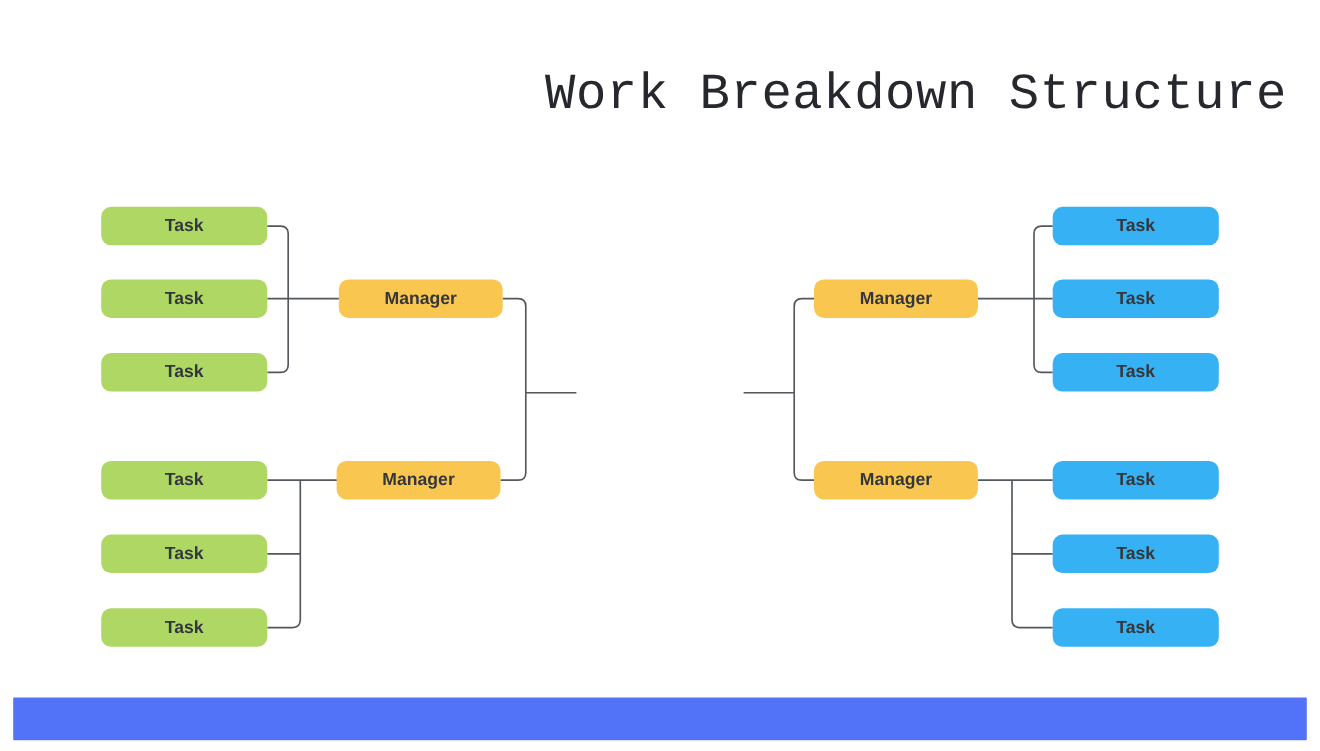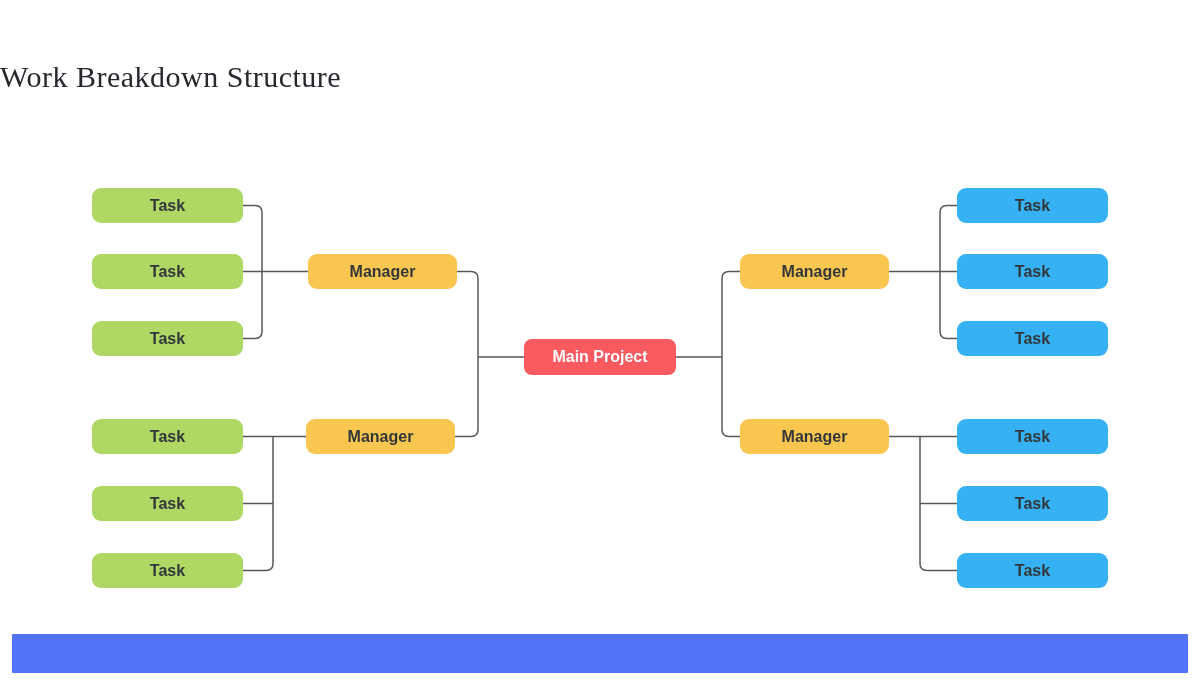--- a/index.html
+++ b/index.html
@@ -9,26 +9,26 @@
     height:683px;
     background:#ffffff;
     overflow:hidden;
     font-family:"Liberation Sans", sans-serif;
   }
   .title{
     position:absolute;
     top:60px;
     left:0;
     width:1170px;
-    text-align:left;
-    font-size:30px;
+    text-align:right;
+    font-size:46px;
     font-weight:500;
     letter-spacing:0.5px;
     color:#26282e;
-    font-family:Liberation Serif, serif;
+    font-family:Liberation Mono, monospace;
   }
   .connectors{
     position:absolute;
     top:0;left:0;
     width:1200px;height:683px;
     pointer-events:none;
   }
   .node{
     position:absolute;
     display:flex;
@@ -123,21 +123,20 @@
   <div class="node task-left tl2">Task</div>
   <div class="node task-left tl3">Task</div>
 
   <div class="node task-left tl4">Task</div>
   <div class="node task-left tl5">Task</div>
   <div class="node task-left tl6">Task</div>
 
   <div class="node manager ml1">Manager</div>
   <div class="node manager ml2">Manager</div>
 
-  <div class="node root rootpos">Main Project</div>
 
   <div class="node manager mr1">Manager</div>
   <div class="node manager mr2">Manager</div>
 
   <div class="node task-right tr1">Task</div>
   <div class="node task-right tr2">Task</div>
   <div class="node task-right tr3">Task</div>
 
   <div class="node task-right tr4">Task</div>
   <div class="node task-right tr5">Task</div>

